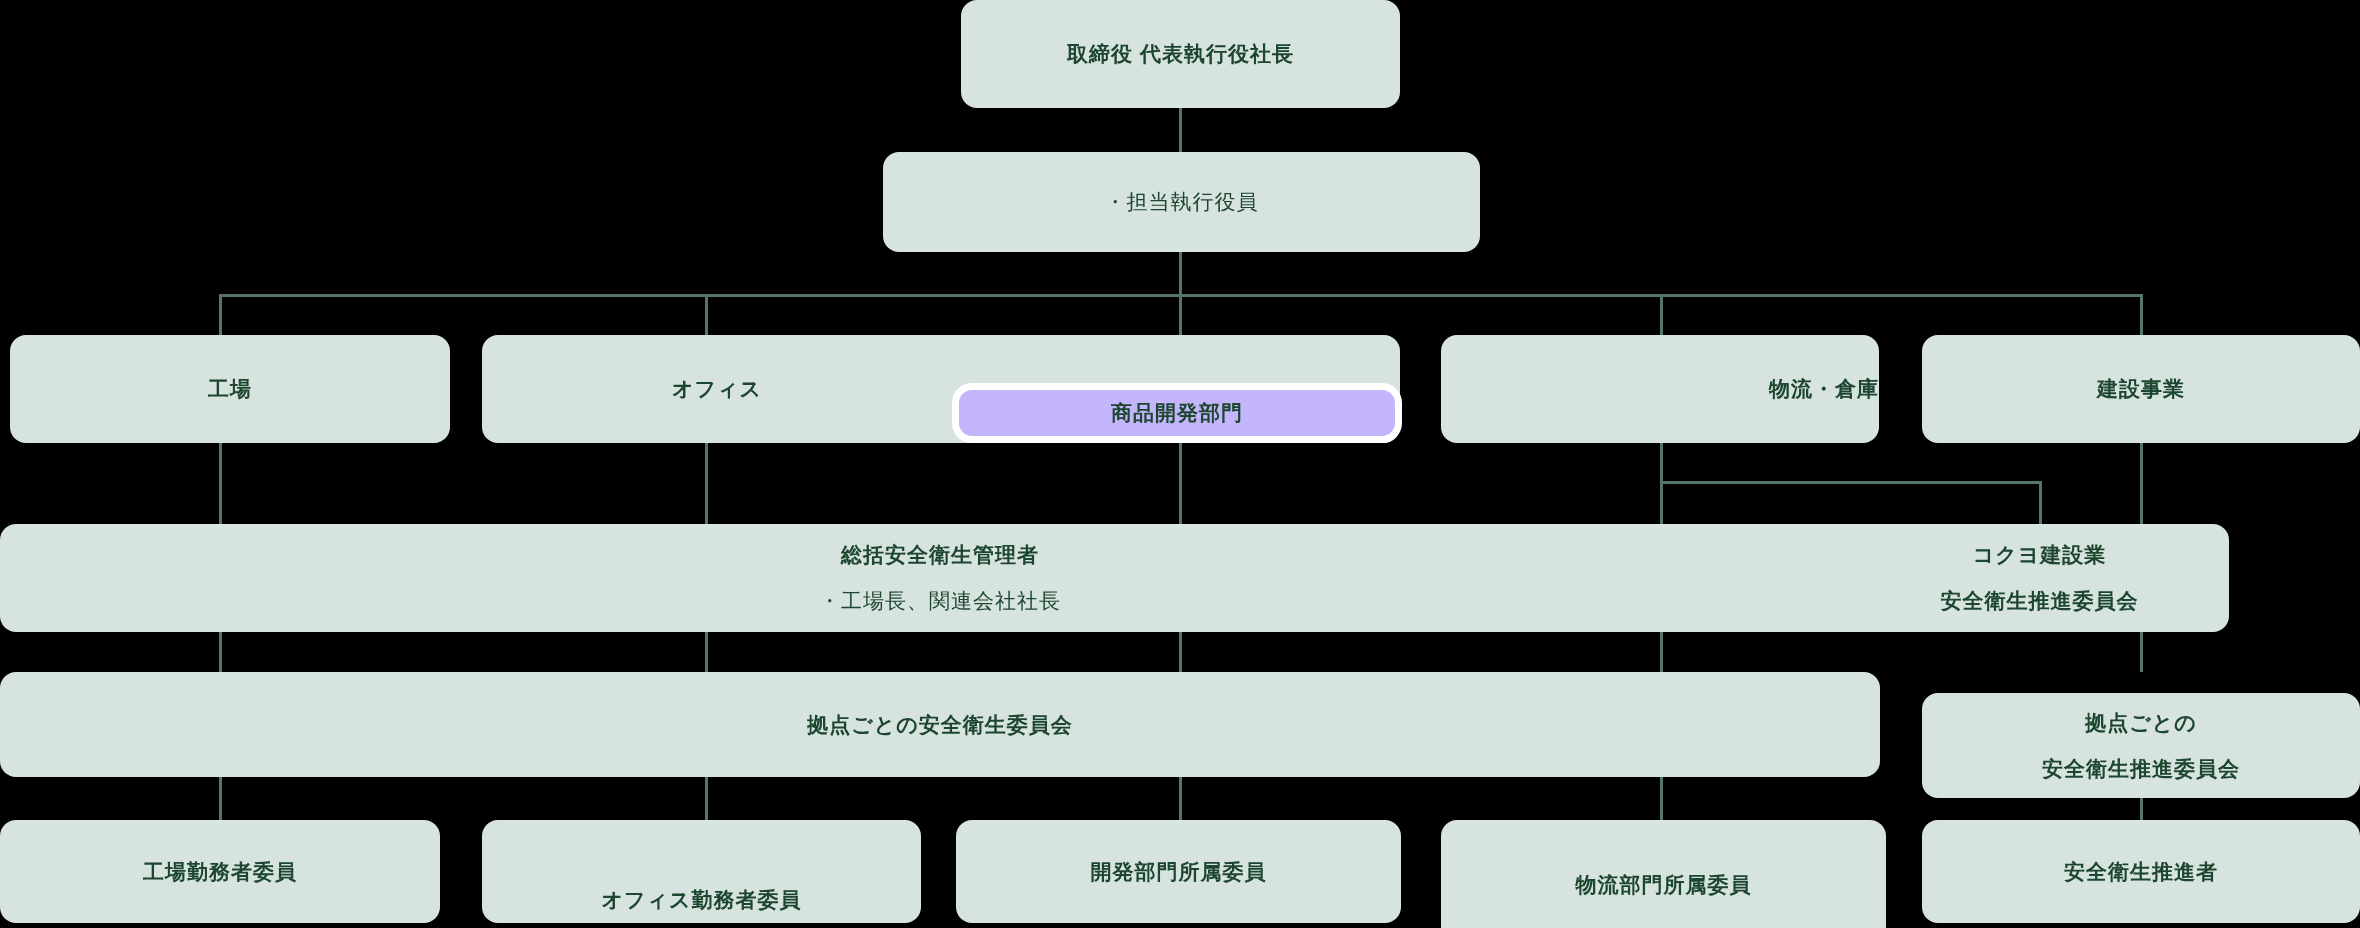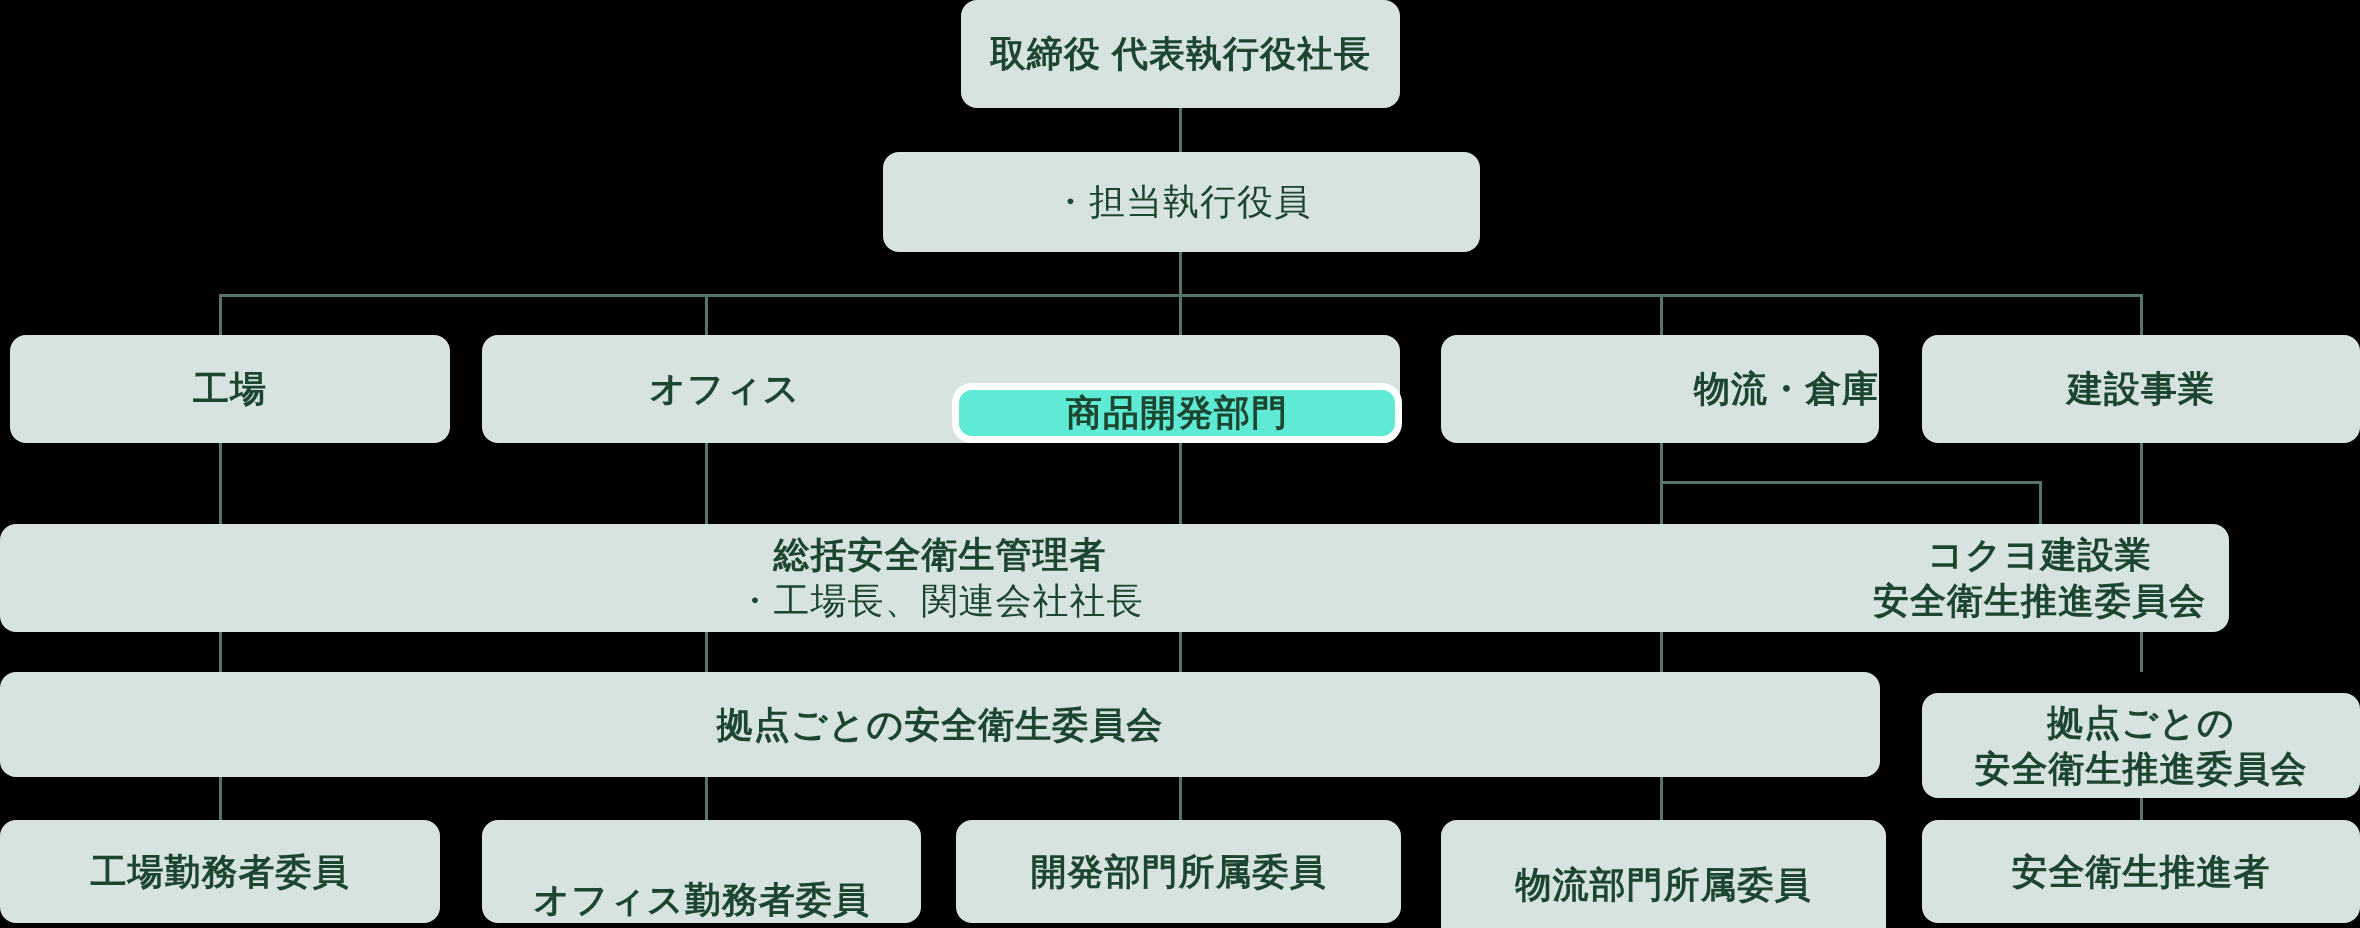--- a/index.html
+++ b/index.html
@@ -13,38 +13,38 @@
   .node{
     position:absolute;
     background:#d7e3de;
     border-radius:16px;
     color:#1d4630;
     display:flex;
     flex-direction:column;
     align-items:center;
     justify-content:center;
     text-align:center;
-    font-size:36px;
+    font-size:21px;
     font-weight:bold;
     letter-spacing:1px;
     line-height:46px;
     box-sizing:border-box;
   }
   .node .sub{font-weight:normal;}
   .node.framed{
     border:7px solid #ffffff;
     border-radius:20px;
-    background:#5eead4;
+    background:#c4b5fd;
   }
   .line{position:absolute;background:#567565;}
   .v{width:3px;}
   .h{height:3px;}
   
   .office-label{
-    position:absolute;left:8px;top:0;width:470px;height:100%;
+    position:absolute;left:0;top:0;width:470px;height:100%;
     display:flex;align-items:center;justify-content:center;font-family:Liberation Serif, serif;
   }
 </style>
 </head>
 <body>
 
 <div id="stage">
 
   <div class="line v" style="left:1179px;top:108px;height:46px;"></div>
   <div class="line v" style="left:1179px;top:252px;height:45px;"></div>

